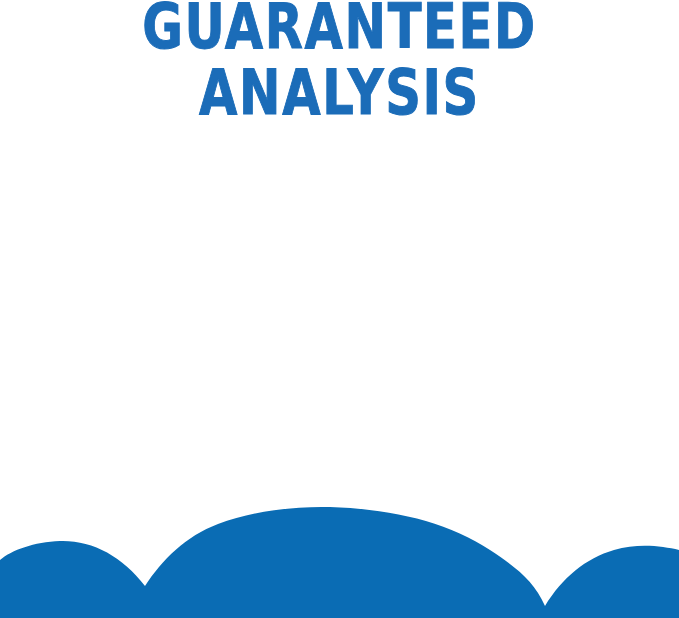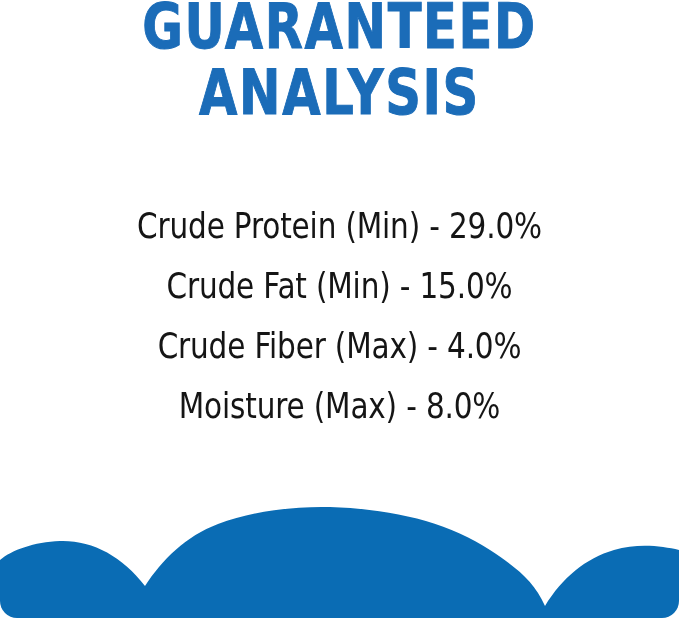--- a/index.html
+++ b/index.html
@@ -9,21 +9,20 @@
   }
   body {
     font-family: "Liberation Sans", sans-serif;
   }
   .canvas {
     position: relative;
     width: 679px;
     height: 618px;
     background: #ffffff;
     overflow: hidden;
-    border-radius: 17px;
   }
 
   
   .heading {
     position: absolute;
     left: 0;
     top: -6px;
     width: 679px;
     text-align: center;
     color: #1b6cb8;
@@ -74,26 +73,20 @@
 </head>
 <body>
 
 <div class="canvas">
 
   <div class="heading">
     <span class="heading-line">GUARANTEED</span>
     <span class="heading-line">ANALYSIS</span>
   </div>
 
-  <div class="analysis-list">
-    <span class="analysis-row">Crude Protein (Min) - 29.0%</span>
-    <span class="analysis-row">Crude Fat (Min) - 15.0%</span>
-    <span class="analysis-row">Crude Fiber (Max) - 4.0%</span>
-    <span class="analysis-row">Moisture (Max) - 8.0%</span>
-  </div>
 
   <svg class="wave" viewBox="0 0 679 130" preserveAspectRatio="none">
     <path fill="#0a6cb4" d="M0,72
              C 12,62 34,54 60,53
              C 92,52 122,68 145,98
              C 162,72 186,48 218,36
              C 252,23 296,18 330,19
              C 392,21 448,34 490,62
              C 516,79 534,93 545,118
              C 562,90 586,70 614,62

